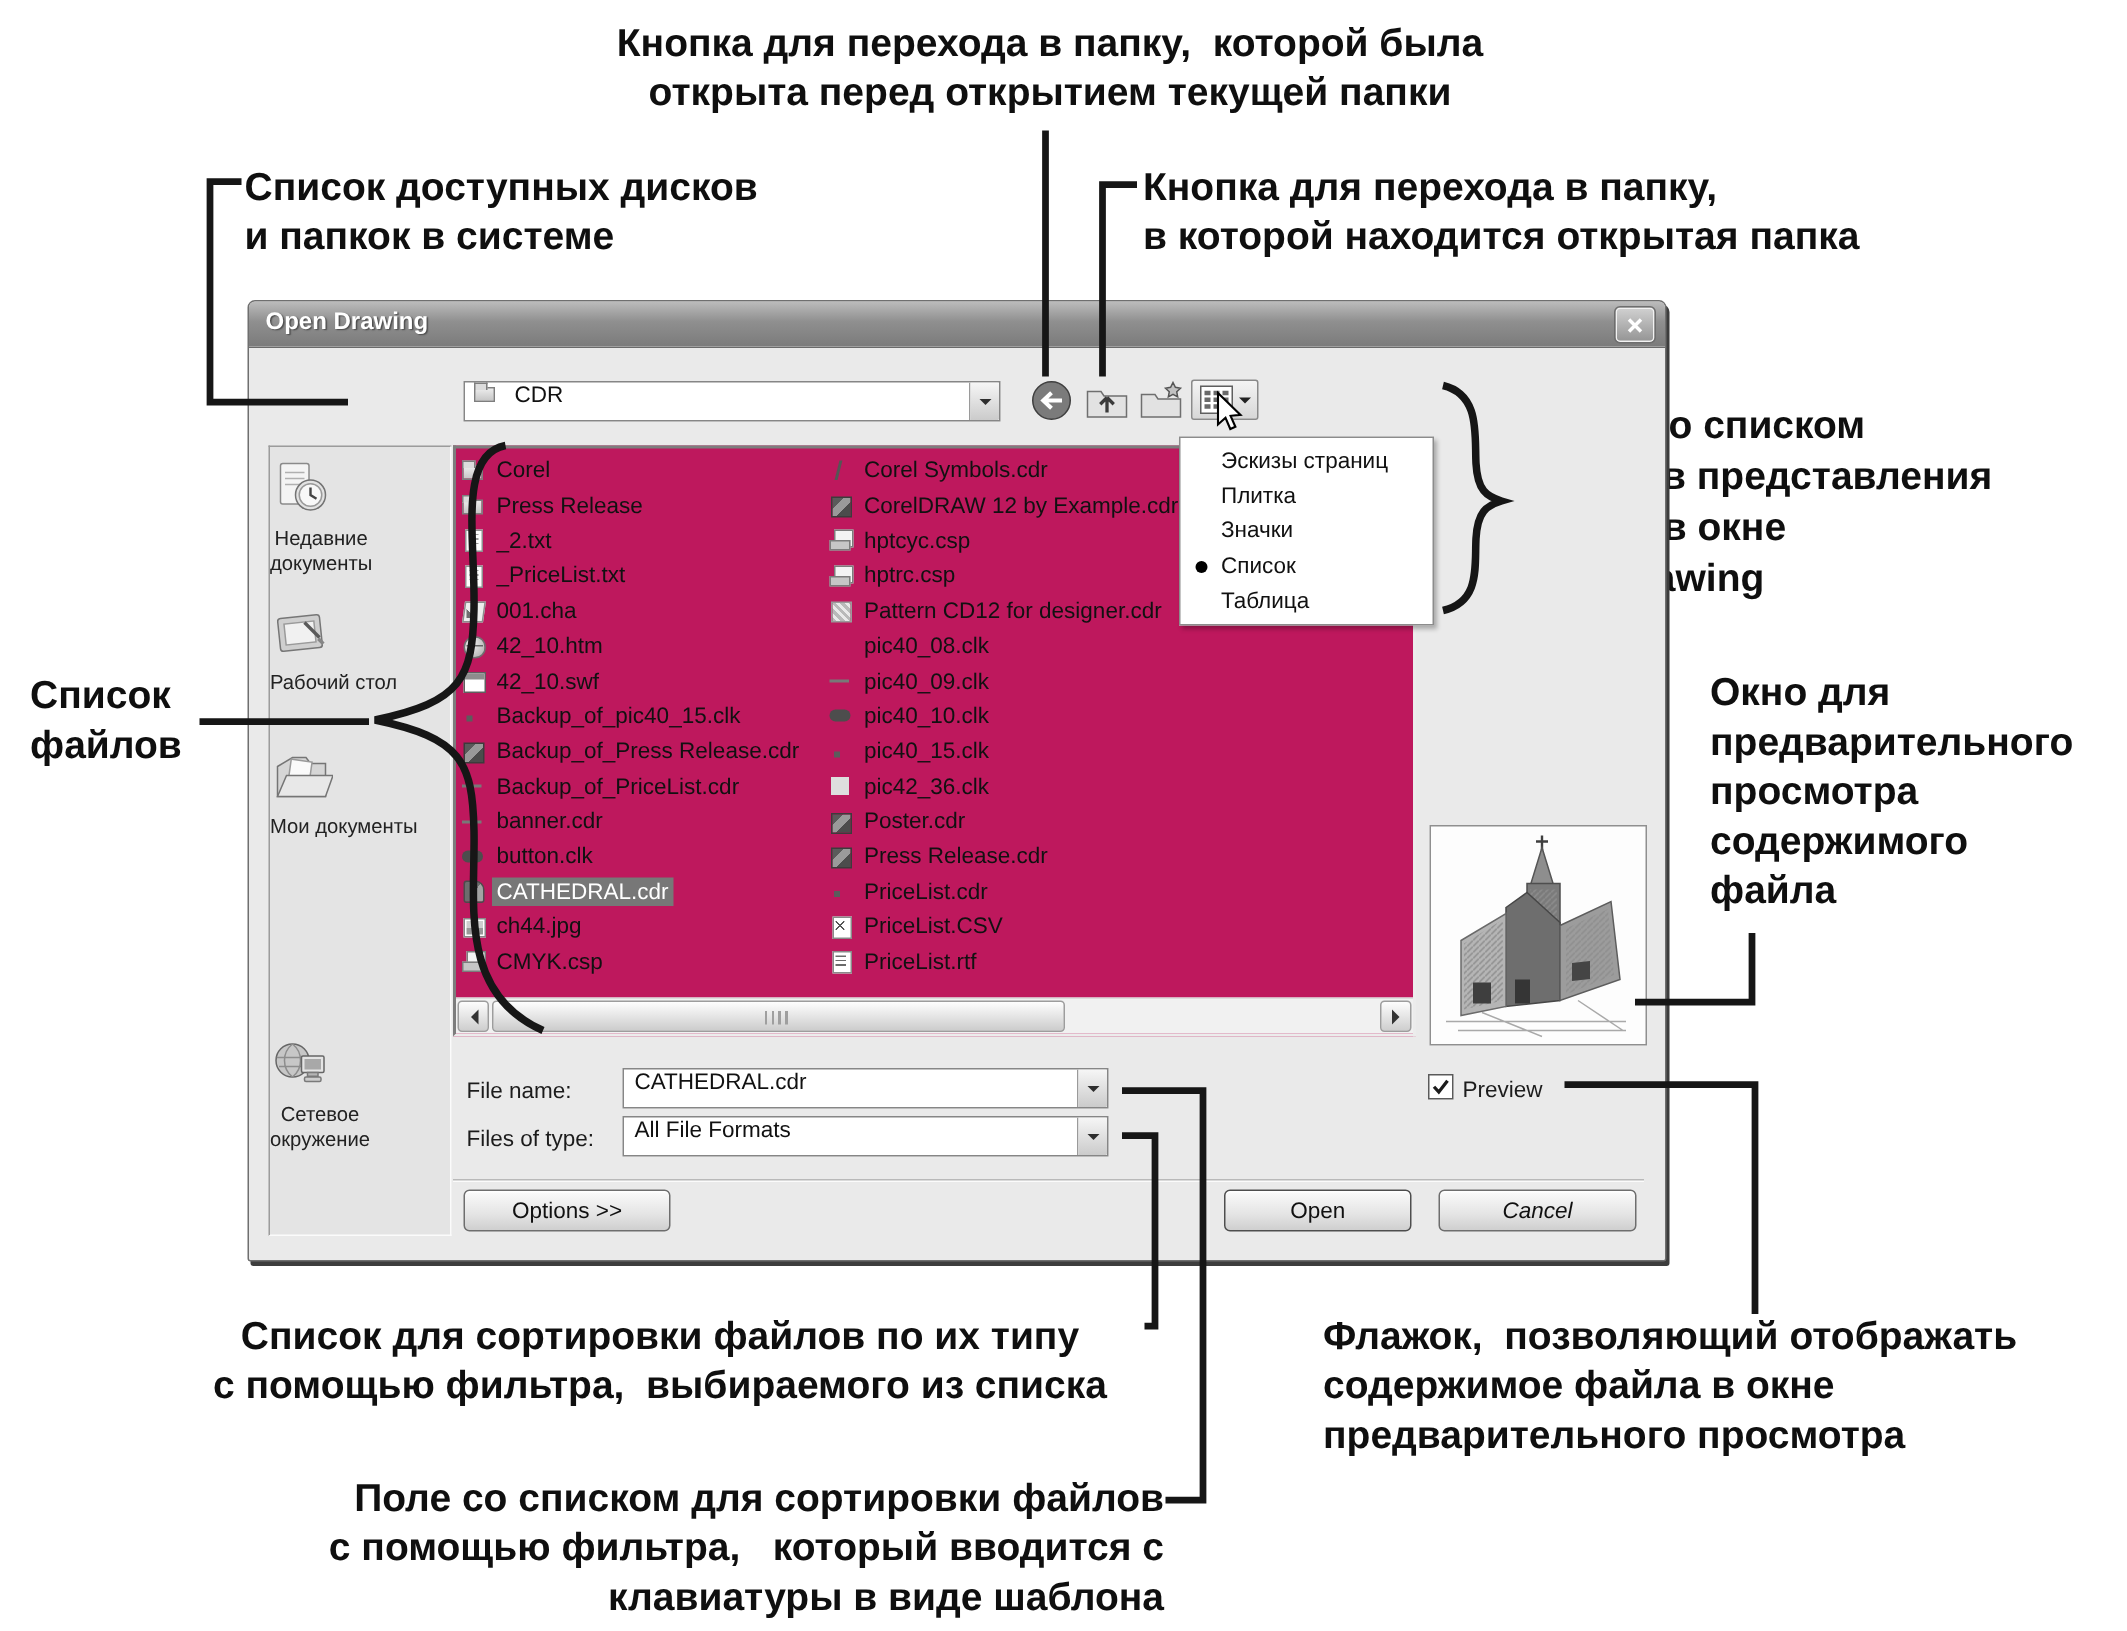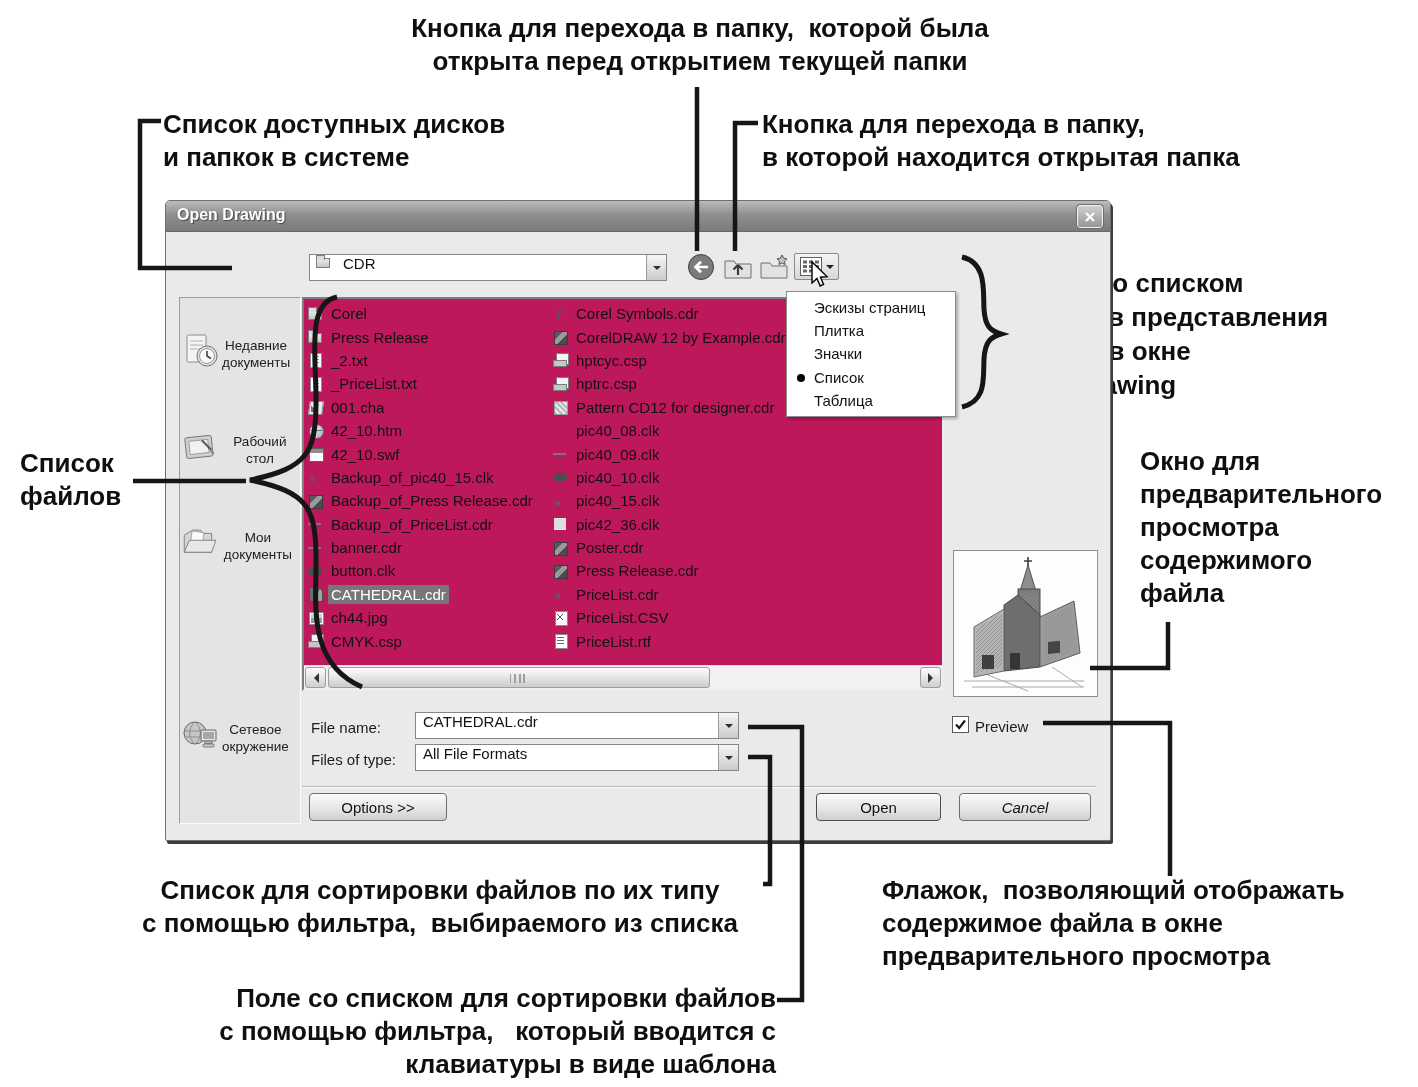--- a/index.html
+++ b/index.html
@@ -47,21 +47,21 @@
   .tb-back{left:520px;top:51px;width:29px;height:29px;}
   .tb-up{left:556px;top:53px;width:31px;height:26px;}
   .tb-new{left:592px;top:53px;width:31px;height:26px;}
   .tb-views{left:628px;top:52px;width:45px;height:27px;background:linear-gradient(#f4f4f4,#d7d7d7);
     border:1px solid #8a8a8a;border-radius:2px;}
   .caret{width:0;height:0;border:4px solid transparent;border-top-color:#222;margin:4px 0 0 3px;}
 
   
   .places{position:absolute;left:13px;top:96px;width:122px;height:527px;background:#e4e4e4;
     border:1px solid #9c9c9c;border-right-color:#fbfbfb;border-bottom-color:#fbfbfb;box-sizing:border-box;}
-  .place{position:absolute;left:0;width:100%;height:94px;display:flex;flex-direction:row;align-items:center;}
+  .place{position:absolute;left:0;width:100%;height:94px;display:flex;flex-direction:column;align-items:flex-start;}
   .picon{width:42px;height:42px;}
   .plabel{font-size:13.5px;line-height:17px;color:#222;text-align:center;white-space:pre-wrap;margin-top:2px;}
 
   
   .filelist{position:absolute;left:136px;top:96px;width:642px;height:394px;background:#be185d;box-sizing:border-box;
     border:2px solid;border-color:#7d7d7d #ececec #ececec #7d7d7d;}
   .fcol{position:absolute;top:3px;}
   .fcol1{left:4px;width:242px;}
   .fcol2{left:249px;width:386px;}
   .file-row{display:flex;align-items:center;height:23.4px;font-size:15px;color:#111;white-space:nowrap;}

